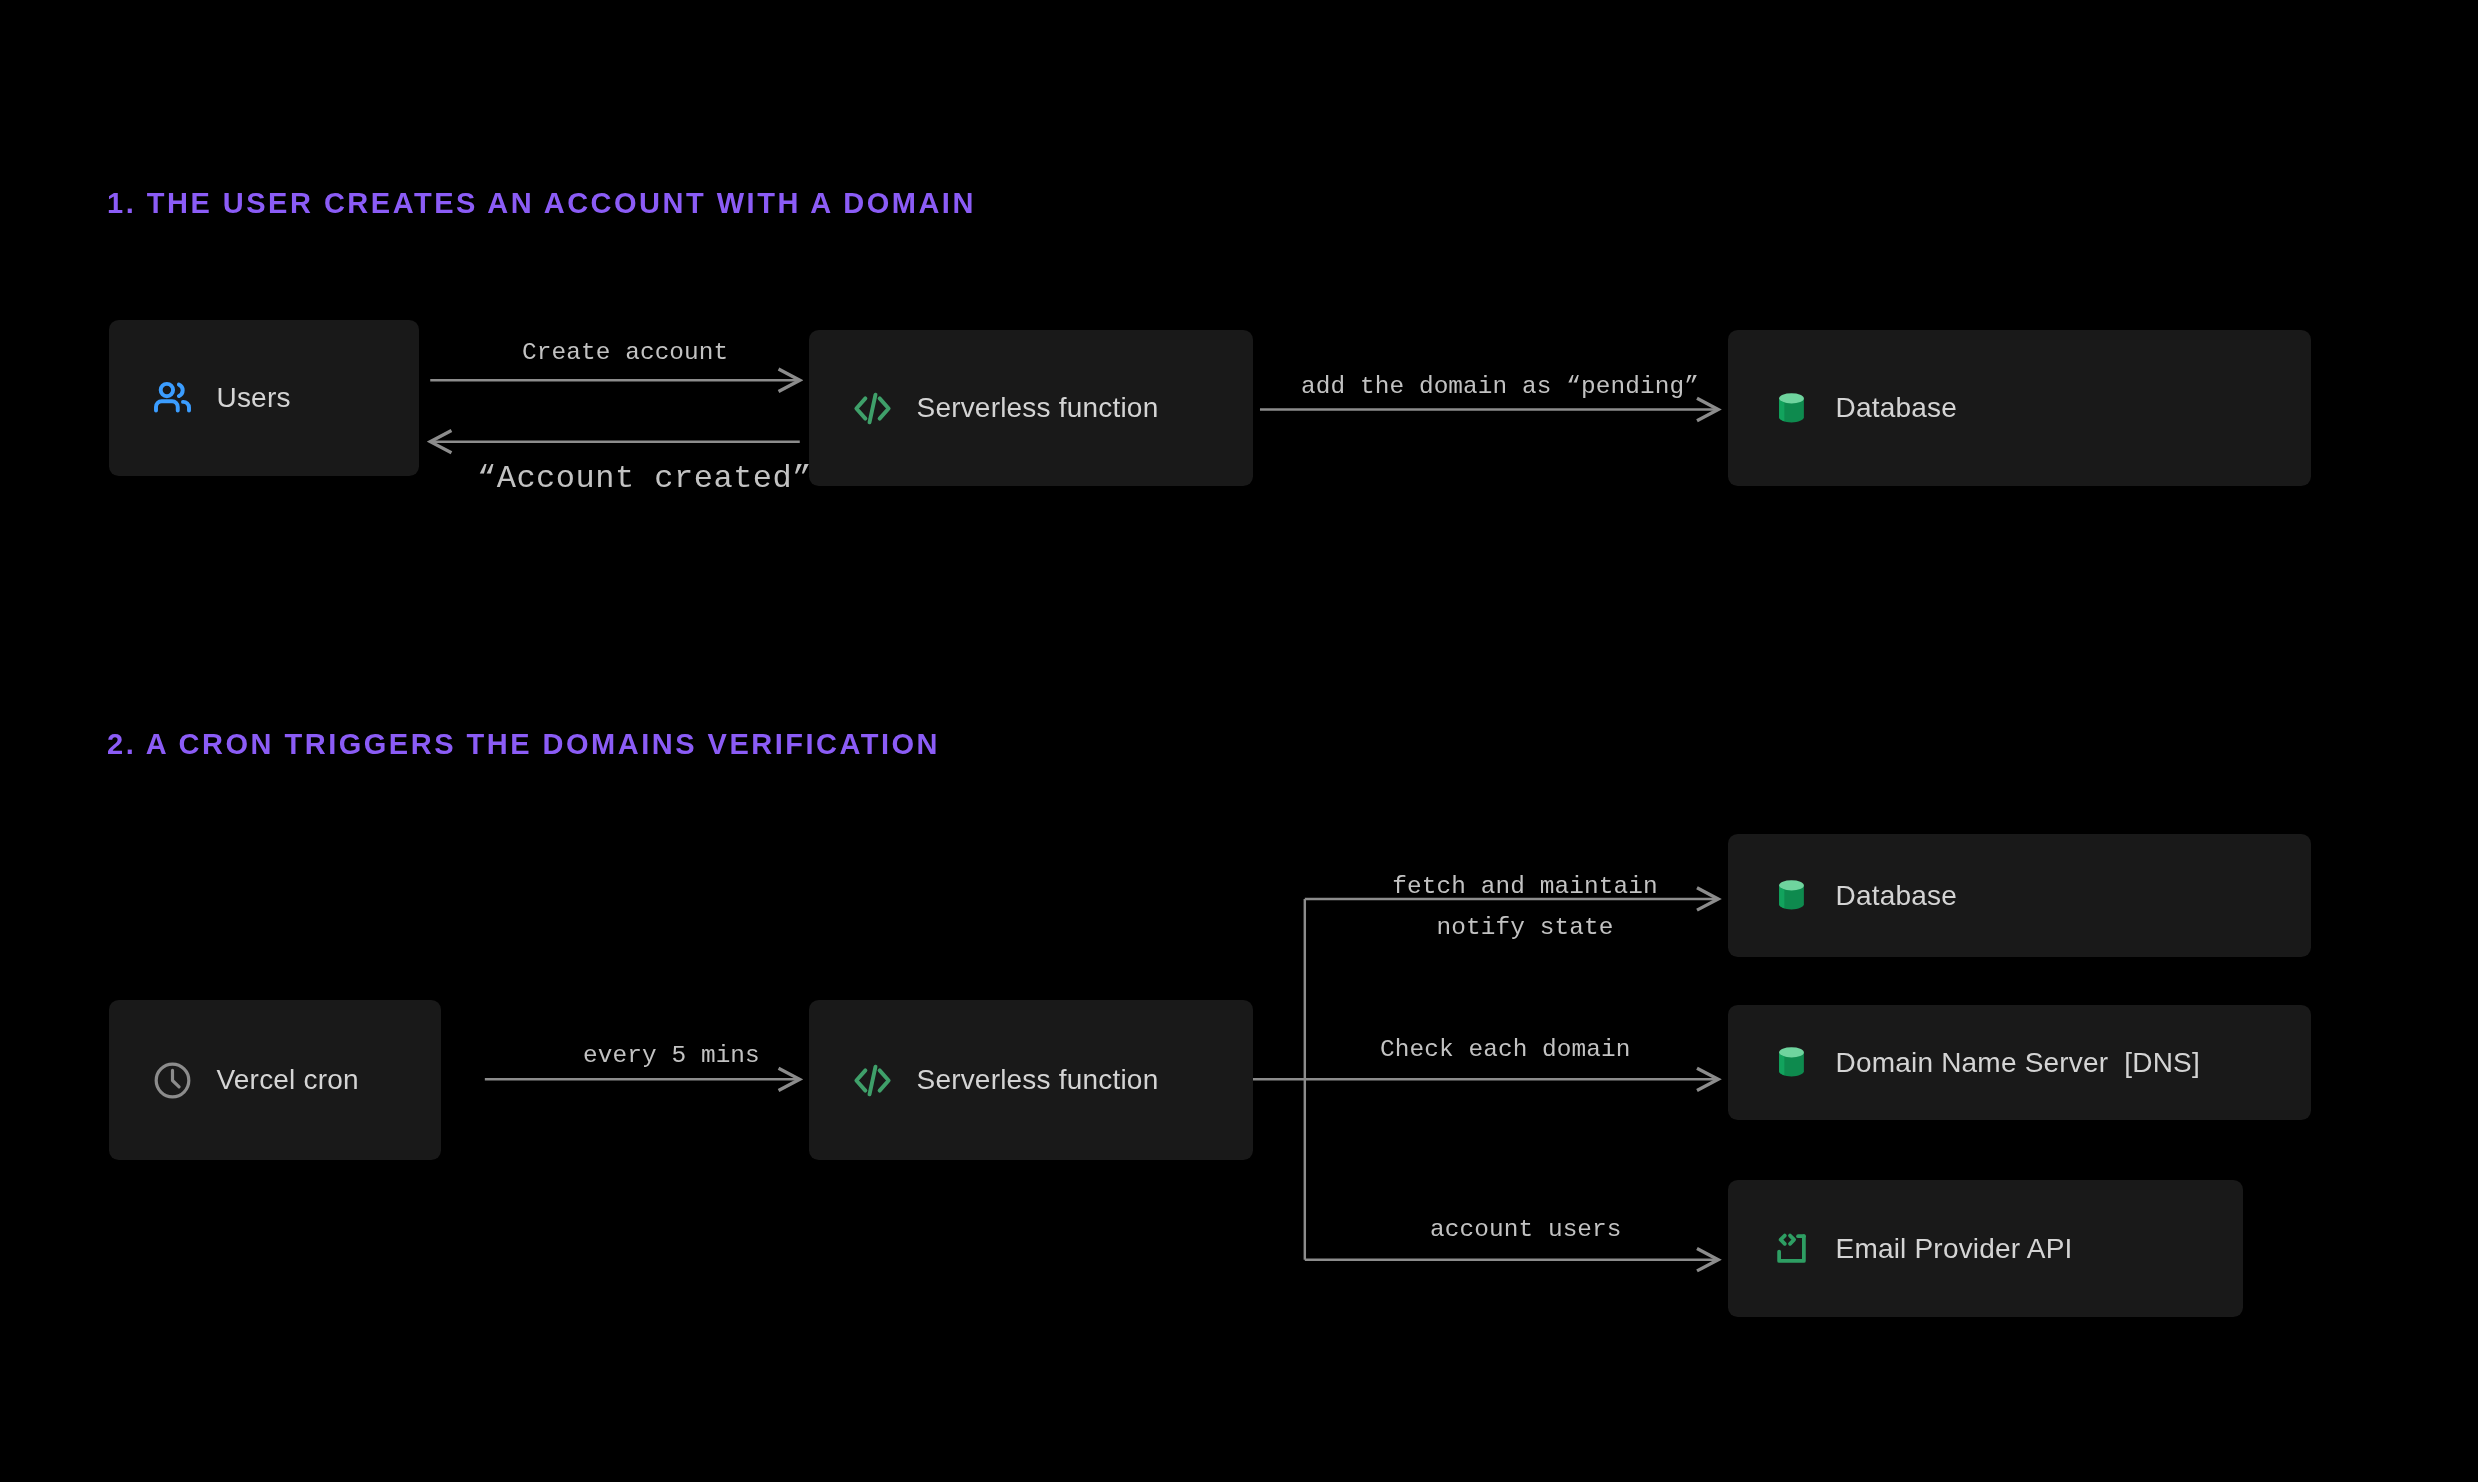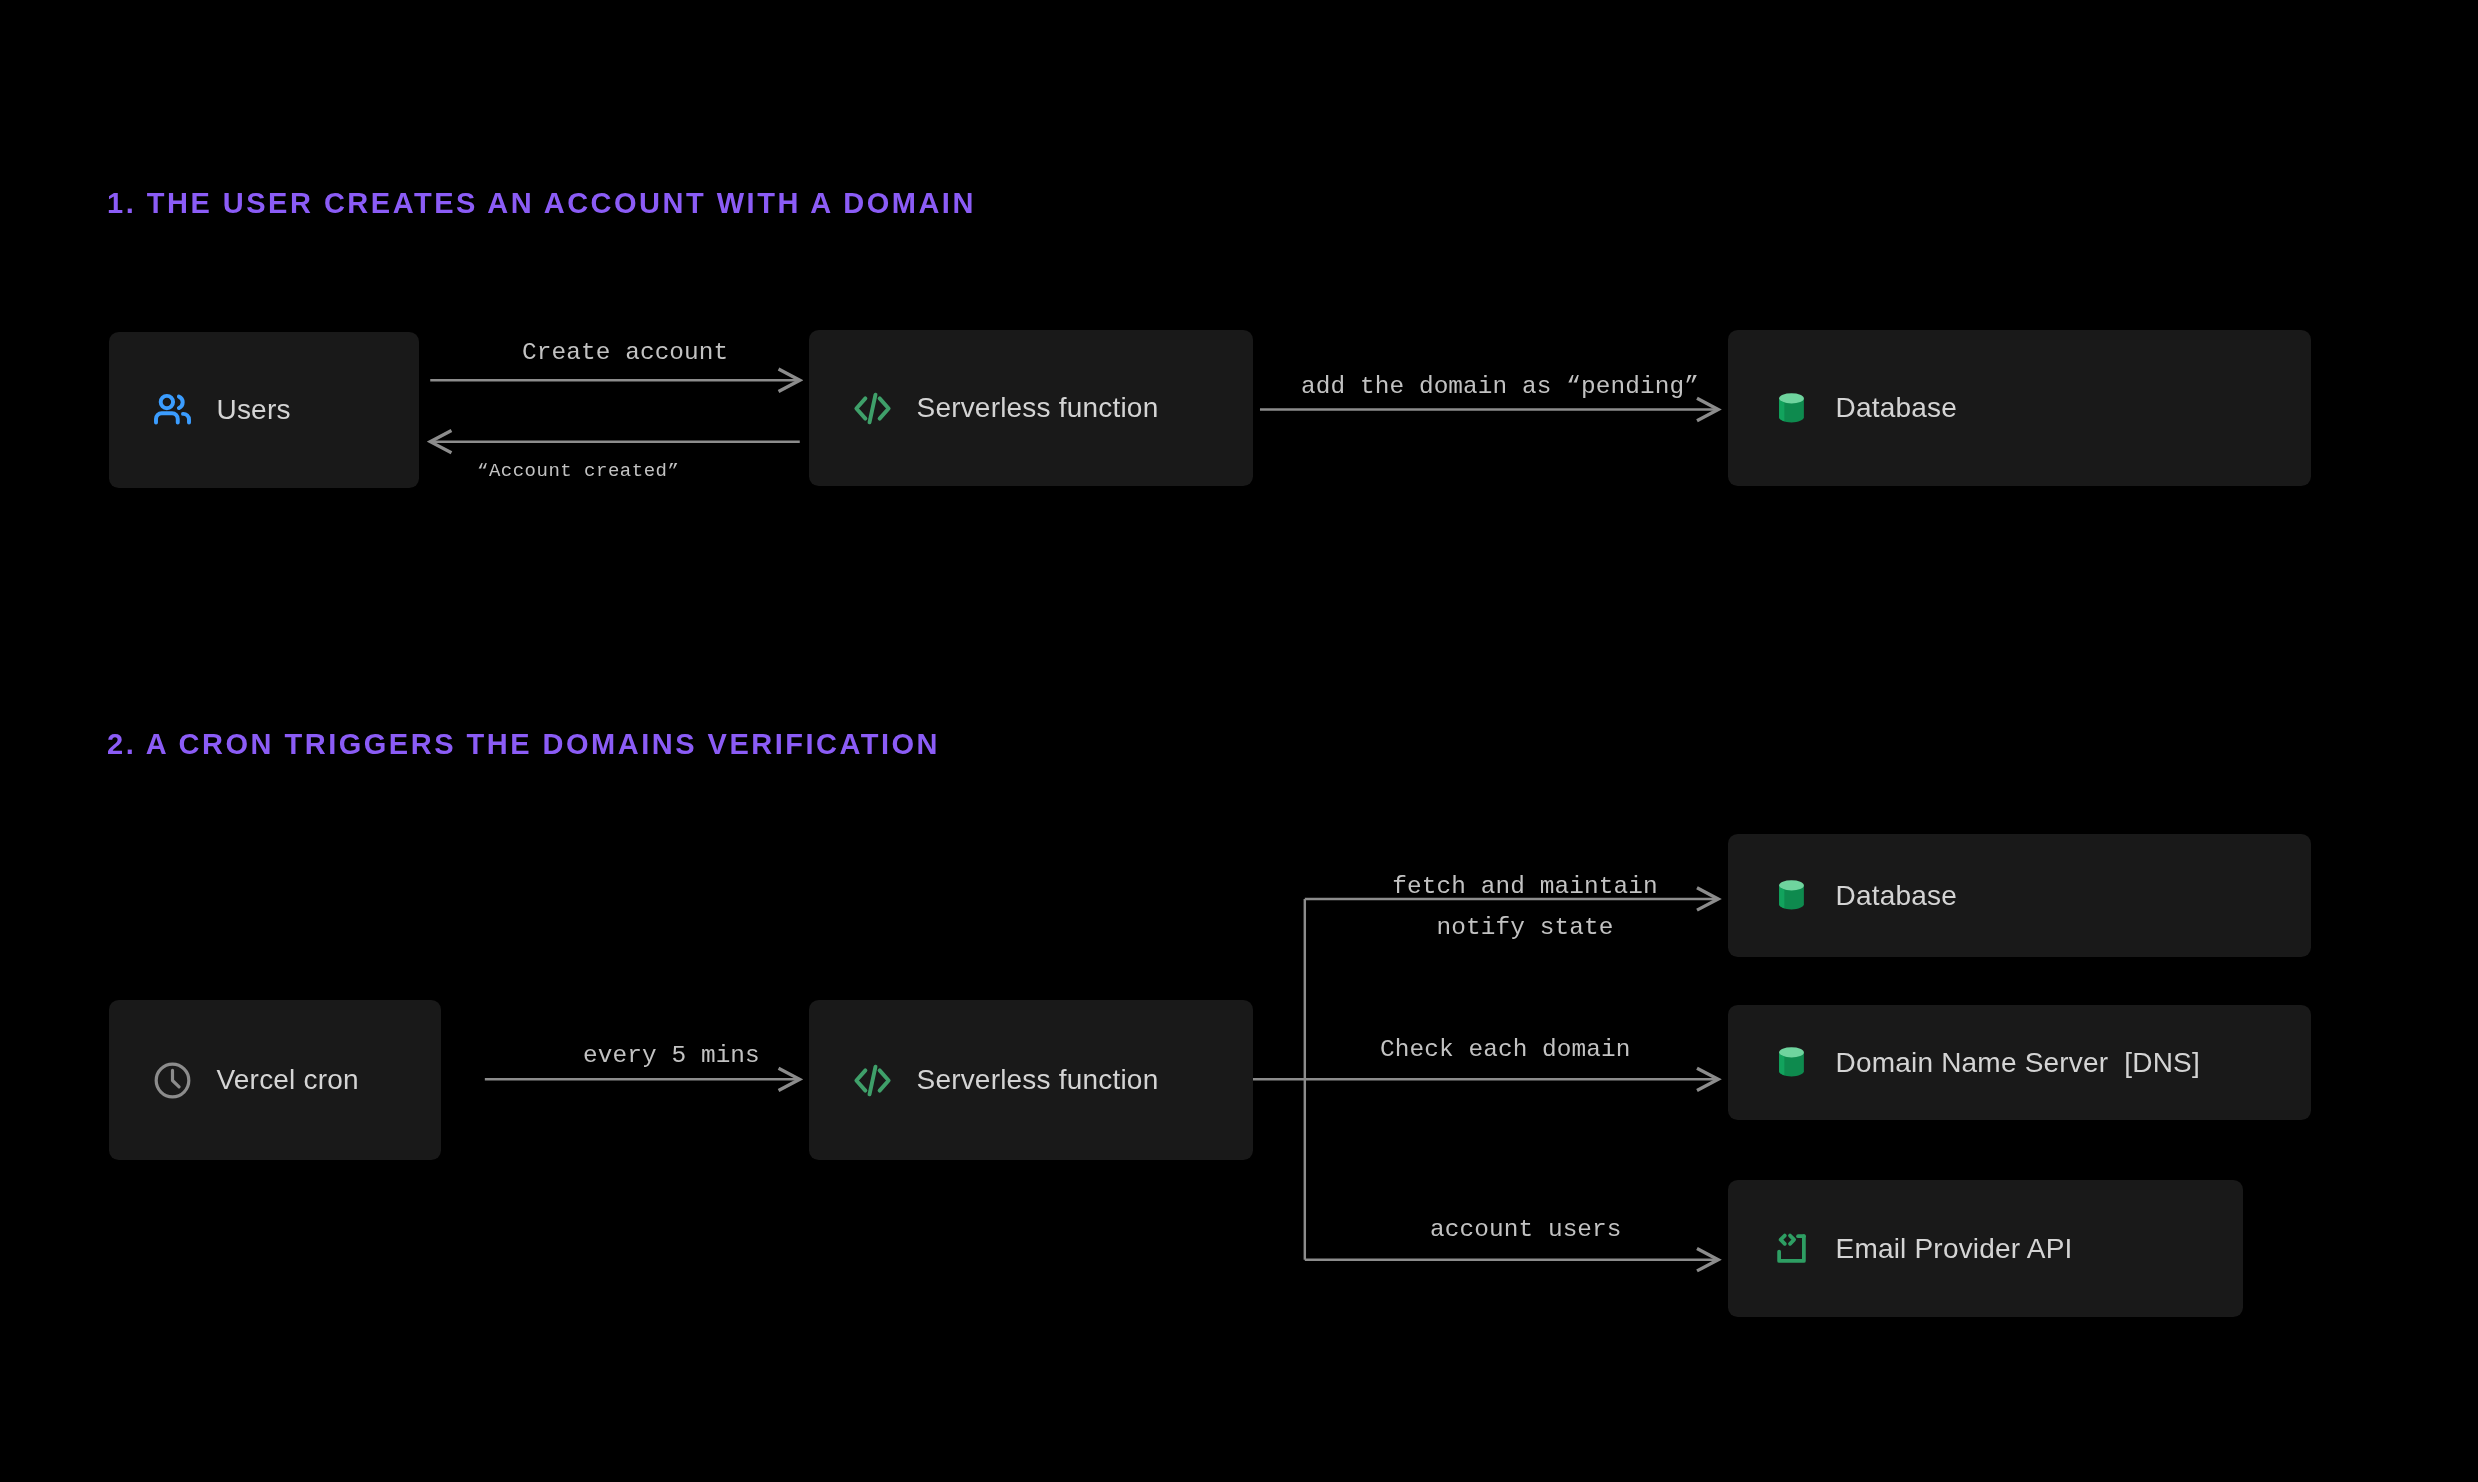--- a/index.html
+++ b/index.html
@@ -61,21 +61,21 @@
     width: 45px;
     height: 45px;
     display: flex;
     align-items: center;
     justify-content: center;
     flex: 0 0 auto;
   }
   .node-icon svg { display: block; }
 
   
-  #node-users        { left: 109px;  top: 332px;  width: 310px; height: 156px; text-align: right; }
+  #node-users        { left: 109px;  top: 320px;  width: 310px; height: 156px; text-align: right; }
   #node-fn-1         { left: 809px;  top: 330px;  width: 444px; height: 156px; }
   #node-db-1         { left: 1728px; top: 330px;  width: 583px; height: 156px; }
   
   #node-cron         { left: 109px;  top: 1000px; width: 332px; height: 160px; }
   #node-fn-2         { left: 809px;  top: 1000px; width: 444px; height: 160px; }
   #node-db-2         { left: 1728px; top: 834px;  width: 583px; height: 123px; }
   #node-dns          { left: 1728px; top: 1005px; width: 583px; height: 115px; }
   #node-email        { left: 1728px; top: 1180px; width: 515px; height: 137px; }
 
   
@@ -91,21 +91,21 @@
   .edge-label {
     position: absolute;
     color: #c2c2c2;
     font-size: 24.4px;
     font-family: Liberation Mono, monospace;
     white-space: nowrap;
     letter-spacing: 0.1px;
   }
   .edge-label.mono {
     font-family: "Liberation Mono", monospace;
-    font-size: 19px;
+    font-size: 32px;
     letter-spacing: 0.5px;
   }
   .edge-label.two-line {
     white-space: normal;
     text-align: center;
     line-height: 41px;
   }
 
   #lbl-create-account   { left: 522px;  top: 339px; }
   #lbl-account-created  { left: 477px;  top: 460px; }

